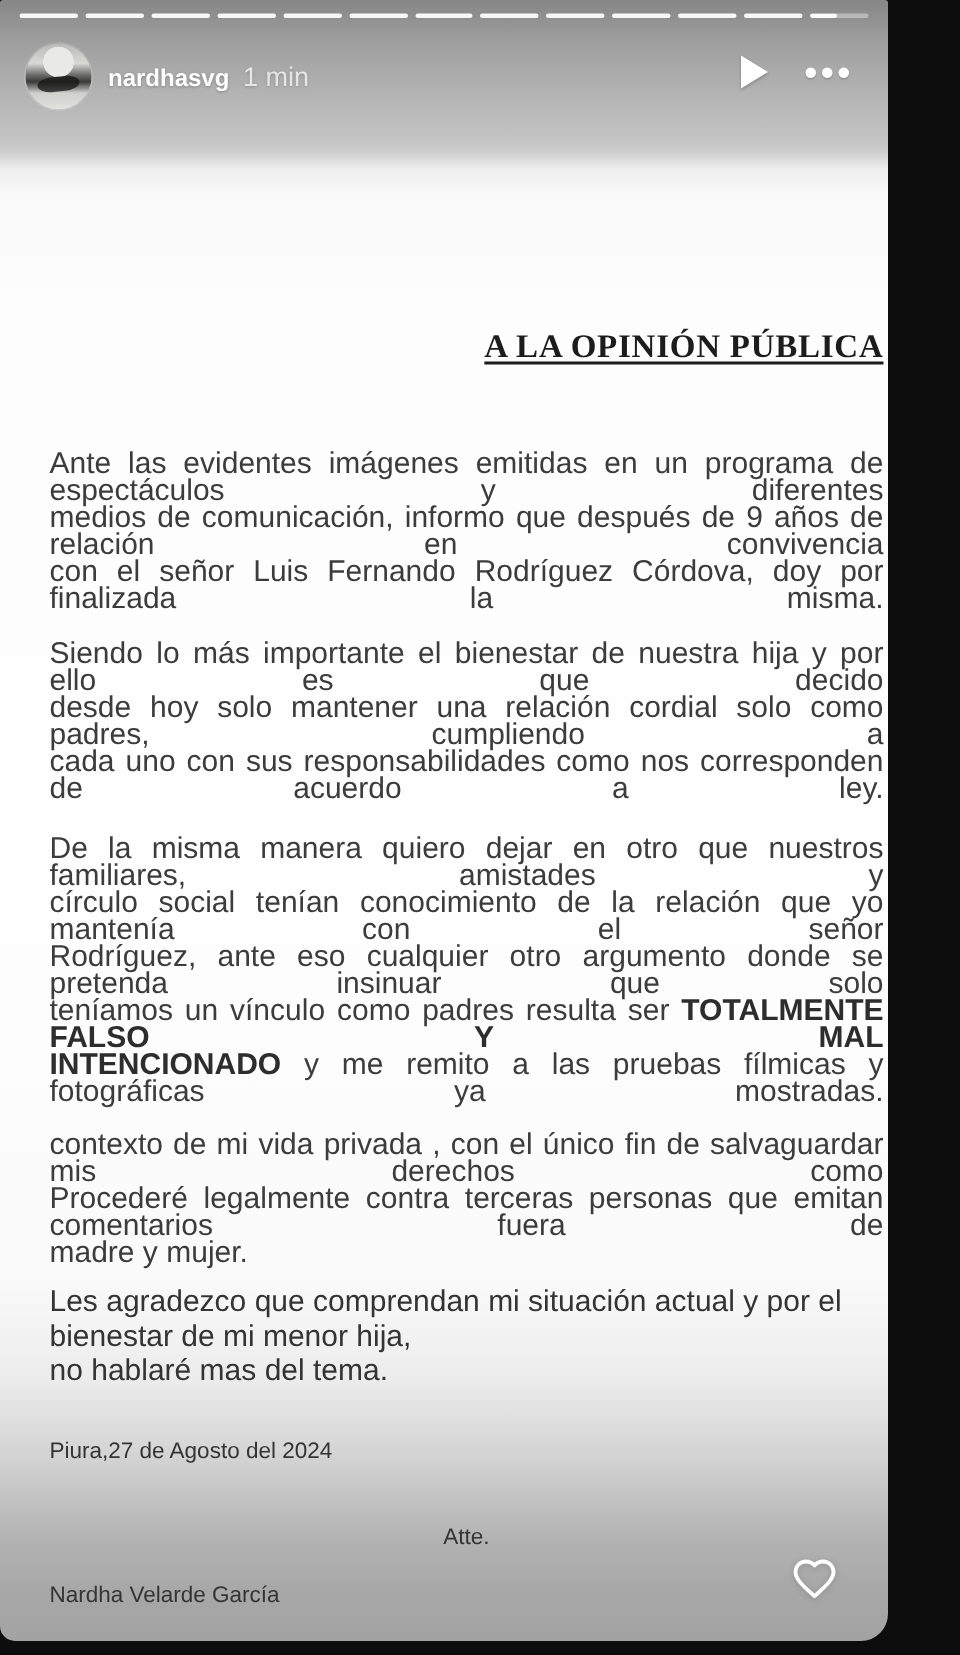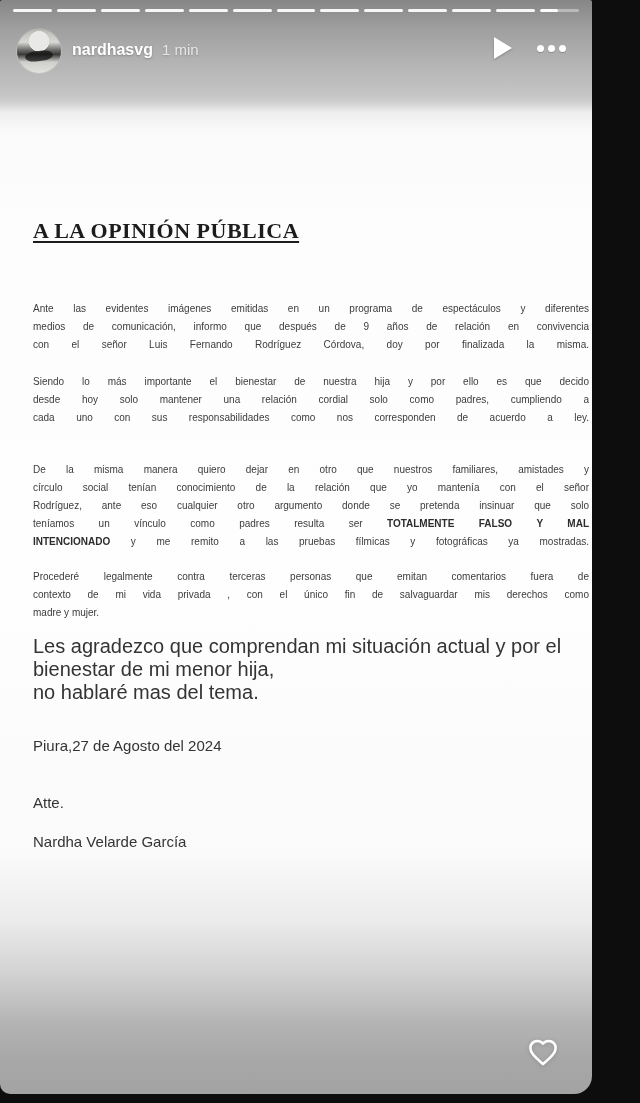--- a/index.html
+++ b/index.html
@@ -38,50 +38,50 @@
     box-shadow:0 0 0 1px rgba(255,255,255,.15);
     overflow:hidden;
   }
   .avatar::after{
     content:"";position:absolute;left:8px;top:22px;width:28px;height:10px;
     border-radius:50% / 70%;background:rgba(20,20,20,.75);
     transform:rotate(-6deg);
   }
   .user-line{position:absolute;left:72px;top:15px;display:flex;align-items:baseline;gap:9px;}
   .username{color:#fff;font-size:16px;font-weight:600;text-shadow:0 1px 2px rgba(0,0,0,.25);}
-  .time-ago{color:rgba(255,255,255,.75);font-size:15px;text-shadow:0 1px 2px rgba(0,0,0,.2);}
+  .time-ago{color:rgba(255,255,255,.75);font-size:18px;text-shadow:0 1px 2px rgba(0,0,0,.2);}
   .hdr-actions{position:absolute;right:26px;top:10px;display:flex;align-items:center;gap:24px;}
   .play-btn{width:22px;height:24px;display:block;}
   .play-btn svg{display:block;filter:drop-shadow(0 1px 1px rgba(0,0,0,.25));}
   .dots{display:flex;gap:4px;align-items:center;height:24px;}
   .dots i{width:7px;height:7px;border-radius:50%;background:#fff;display:block;box-shadow:0 1px 1px rgba(0,0,0,.2);}
   
   .doc{position:absolute;left:33px;top:0;width:556px;color:#3c3c3c;}
   .doc-title{
     margin:218px 0 0;
     font-family:"Liberation Serif", serif;
     font-weight:700;font-size:22px;line-height:26px;letter-spacing:.5px;
-    color:#1c1c1c;text-align:left;
+    color:#1c1c1c;text-align:right;
     text-decoration:underline;text-decoration-thickness:2px;text-underline-offset:3px;
   }
   .doc-body{margin-top:56px;}
-  .para{font-size:10px;line-height:18px;}
+  .para{font-size:20px;line-height:18px;}
   .para .line{min-height:18px;}
   .para .jfull{text-align:justify;text-align-last:justify;}
   .para .b{font-weight:700;color:#2d2d2d;}
   .para.plain{font-size:20px;line-height:23px;color:#343434;}
   .para.plain .line{min-height:23px;}
   .para:nth-child(1){margin-bottom:19px;}
-  .para:nth-child(2){margin-bottom:34px;}
+  .para:nth-child(2){margin-bottom:22px;}
   .para:nth-child(3){margin-bottom:17px;}
   .para:nth-child(4){margin-bottom:13px;}
   .para:nth-child(5){margin-bottom:30px;}
   .closing{font-size:15px;line-height:23px;color:#343434;}
   .date-line{margin-top:0;}
-  .salutation{margin-top:34px;}
+  .salutation{margin-top:34px;text-align:center;}
   .signature{margin-top:16px;}
   
   .like-btn{position:absolute;right:33px;bottom:27px;width:32px;height:30px;}
   .like-btn svg{display:block;filter:drop-shadow(0 1px 2px rgba(0,0,0,.15));}
 </style>
 </head>
 <body>
 
 <div class="story-card">
 
@@ -137,22 +137,22 @@
           <div class="line jfull"><span>cada uno con sus responsabilidades como nos corresponden de acuerdo a ley.</span></div>
         </div>
         <div class="para justified">
           <div class="line jfull"><span>De la misma manera quiero dejar en otro que nuestros familiares, amistades y</span></div>
           <div class="line jfull"><span>círculo social tenían conocimiento de la relación que yo mantenía con el señor</span></div>
           <div class="line jfull"><span>Rodríguez, ante eso cualquier otro argumento donde se pretenda insinuar que solo</span></div>
           <div class="line jfull"><span>teníamos un vínculo como padres resulta ser </span><span class="b">TOTALMENTE FALSO Y MAL</span></div>
           <div class="line jfull"><span class="b">INTENCIONADO</span><span> y me remito a las pruebas fílmicas y fotográficas ya mostradas.</span></div>
         </div>
         <div class="para justified">
+          <div class="line jfull"><span>contexto de mi vida privada , con el único fin de salvaguardar mis derechos como</span></div>
           <div class="line jfull"><span>Procederé legalmente contra terceras personas que emitan comentarios fuera de</span></div>
-          <div class="line jfull"><span>contexto de mi vida privada , con el único fin de salvaguardar mis derechos como</span></div>
           <div class="line"><span>madre y mujer.</span></div>
         </div>
         <div class="para plain">
           <div class="line"><span>Les agradezco que comprendan mi situación actual y por el bienestar de mi menor hija,</span></div>
           <div class="line"><span>no hablaré mas del tema.</span></div>
         </div>
       </div>
     <div class="closing">
       <div class="date-line">Piura,27 de Agosto del 2024</div>
       <div class="salutation">Atte.</div>

